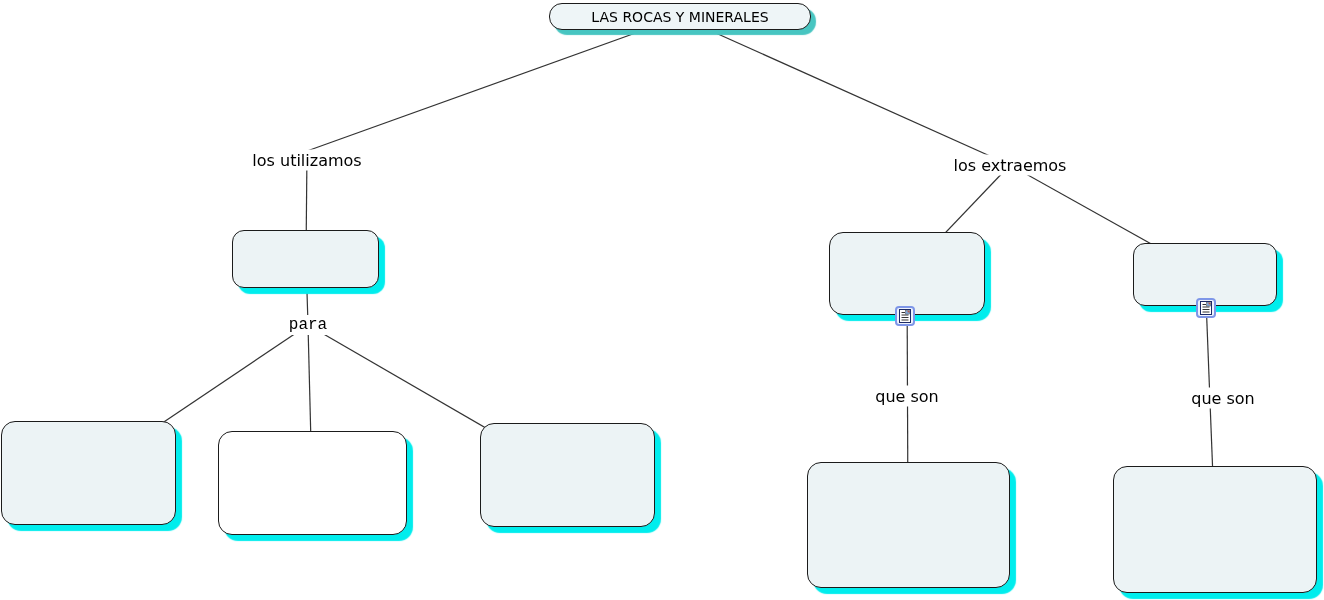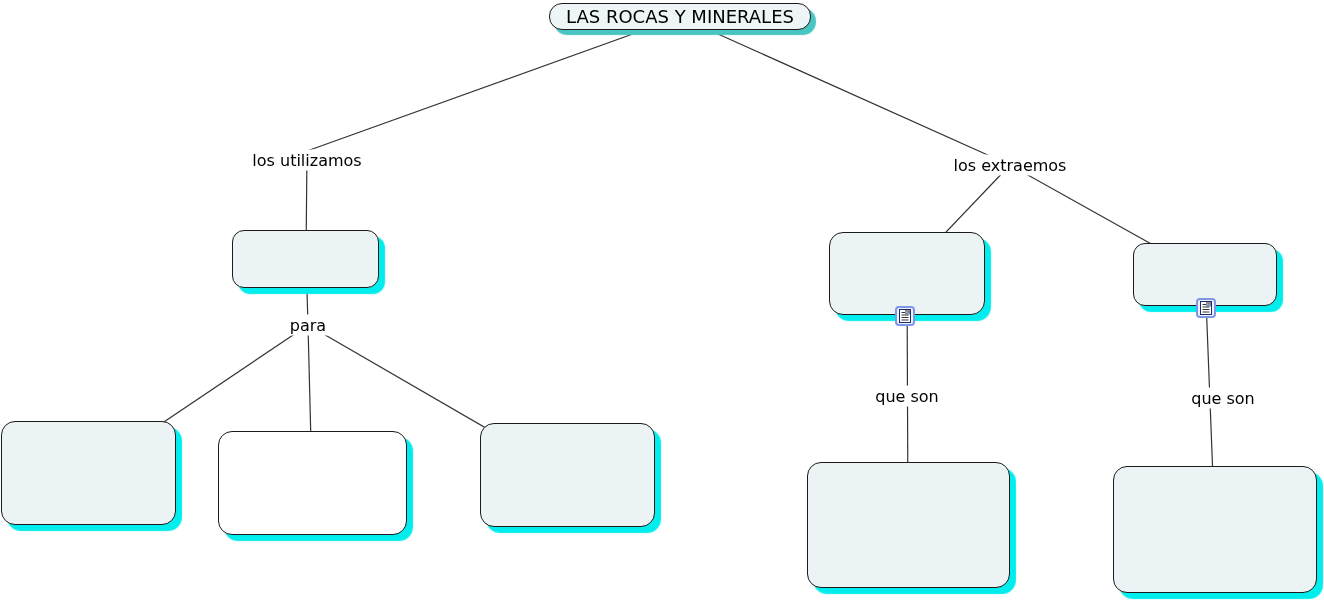--- a/index.html
+++ b/index.html
@@ -34,21 +34,21 @@
     border-radius:14px;
     box-shadow:6px 6px 1px var(--node-shadow);
     display:flex;align-items:center;justify-content:center;
     font-size:16px;color:var(--text-color);
   }
   .node--white{background:var(--node-fill-white);}
   .node--title{
     border-radius:13px;
     box-shadow:5px 5px 1px var(--title-shadow);
     background:#eef5f7;
-    font-size:18px;
+    font-size:14px;
     white-space:nowrap;
   }
   .link-label{
     position:absolute;
     transform:translate(-50%,-50%);
     background:#ffffff;
     padding:1px 3px;
     font-size:16px;
     color:var(--text-color);
     white-space:nowrap;
@@ -110,21 +110,21 @@
   <div class="node" style="left:807px;top:462px;width:203px;height:126px;">
     <span></span>
   </div>
 
   <div class="node" style="left:1113px;top:466px;width:204px;height:127px;">
     <span></span>
   </div>
 
   <span class="link-label" style="left:307px;top:160px;">los utilizamos</span>
   <span class="link-label" style="left:1010px;top:165px;">los extraemos</span>
-  <span class="link-label" style="left:308px;top:325px;">para</span>
+  <span class="link-label" style="left:308px;top:325px;font-family:Liberation Mono, monospace;">para</span>
   <span class="link-label" style="left:907px;top:396px;">que son</span>
   <span class="link-label" style="left:1223px;top:398px;">que son</span>
 
   <svg class="resource-icon" style="left:895px;top:306px;" viewBox="0 0 20 20">
     <rect x="1" y="1" width="18" height="18" rx="3" fill="#eef2fc" stroke="#7e96e8" stroke-width="2"></rect>
     <rect x="4.5" y="3.5" width="11" height="13" fill="#ffffff" stroke="#1c2a66" stroke-width="1"></rect>
     <line x1="6.5" y1="6.5" x2="10" y2="6.5" stroke="#333" stroke-width="1"></line>
     <line x1="6.5" y1="9" x2="13.5" y2="9" stroke="#333" stroke-width="1"></line>
     <line x1="6.5" y1="11.5" x2="13.5" y2="11.5" stroke="#333" stroke-width="1"></line>
     <line x1="6.5" y1="14" x2="13.5" y2="14" stroke="#333" stroke-width="1"></line>

